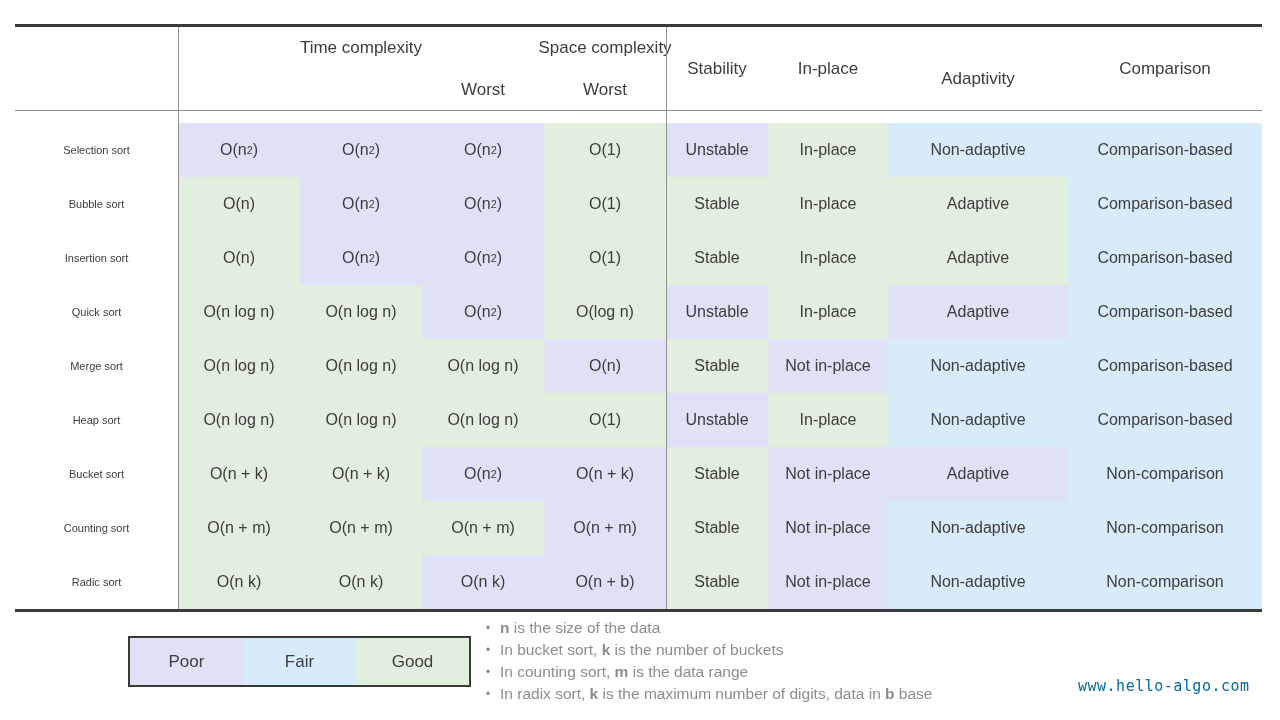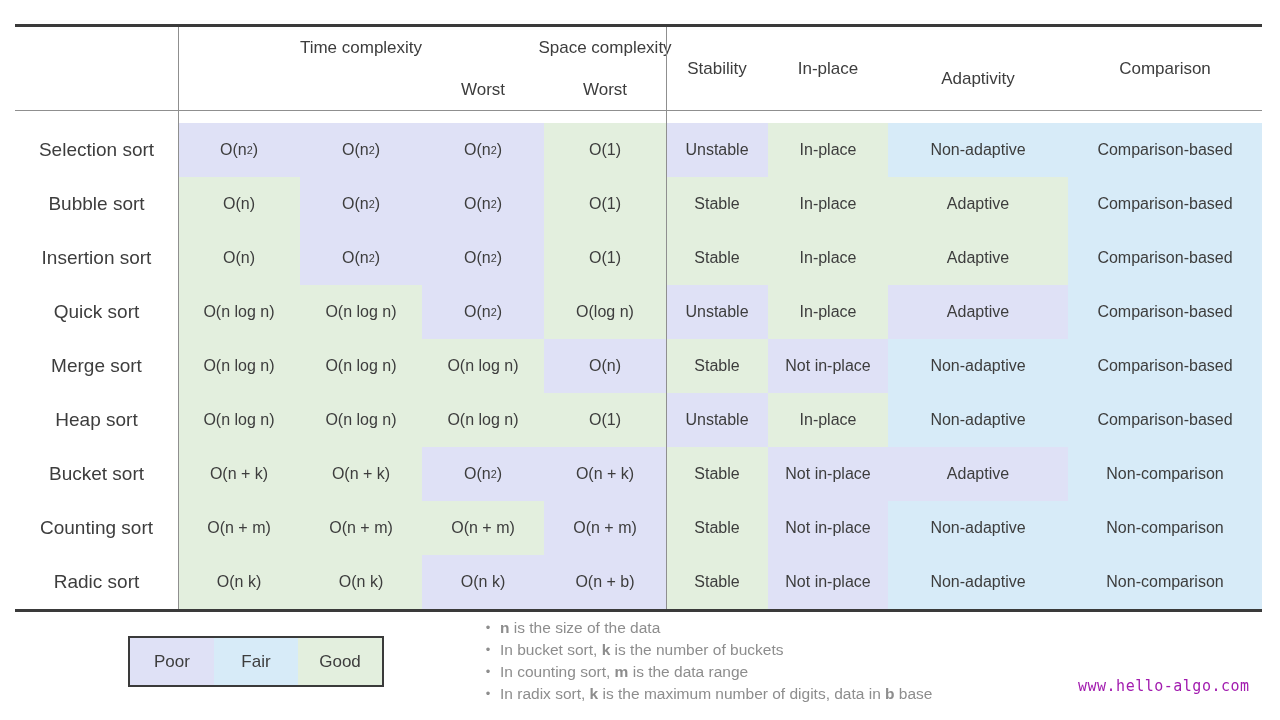--- a/index.html
+++ b/index.html
@@ -22,37 +22,37 @@
   .hdr{grid-template-rows:42px 41px;height:96px;}
   .bdy{grid-auto-rows:54px;}
 
   .cell{display:flex;align-items:center;justify-content:center;
     font-size:16px;white-space:nowrap;}
   .hcell{font-size:17px;}
   .group-time{grid-column:2/5;grid-row:1;}
   .group-space{grid-column:5;grid-row:1;}
   .sub{grid-row:2;}
   .span2{grid-row:1/3;}
-  .row-label{font-size:19px;}
+  .row-label{font-size:11px;}
   .rating-poor{background:var(--poor);}
   .rating-fair{background:var(--fair);}
   .rating-good{background:var(--good);}
   sup{font-size:0.68em;line-height:0;}
 
-  .legend{position:absolute;left:128px;top:636px;width:256px;height:51px;
+  .legend{position:absolute;left:128px;top:636px;width:343px;height:51px;
     border:2px solid var(--heavy);display:flex;}
   .legend .cell{flex:1;font-size:17px;}
 
   .notes{position:absolute;left:476px;top:617px;font-size:15.5px;color:#8d8d8d;}
   .note-line{display:flex;line-height:22px;}
   .note-line .bullet{width:24px;text-align:center;font-size:13px;}
   .notes b{font-weight:bold;color:#8d8d8d;}
 
   .watermark{position:absolute;left:1078px;top:677px;font-family:"DejaVu Sans Mono",monospace;
-    font-size:15px;color:#a21caf;letter-spacing:0.5px;}
+    font-size:15px;color:#0369a1;letter-spacing:0.5px;}
 </style>
 </head>
 <body>
 
 <div class="table-wrap">
   <div class="grid hdr">
     <div class="cell" style="grid-row:1/3;"></div>
     <div class="cell hcell group-time">Time complexity</div>
     <div class="cell hcell group-space">Space complexity</div>
     <div class="cell hcell sub" style="grid-column:4;">Worst</div>

